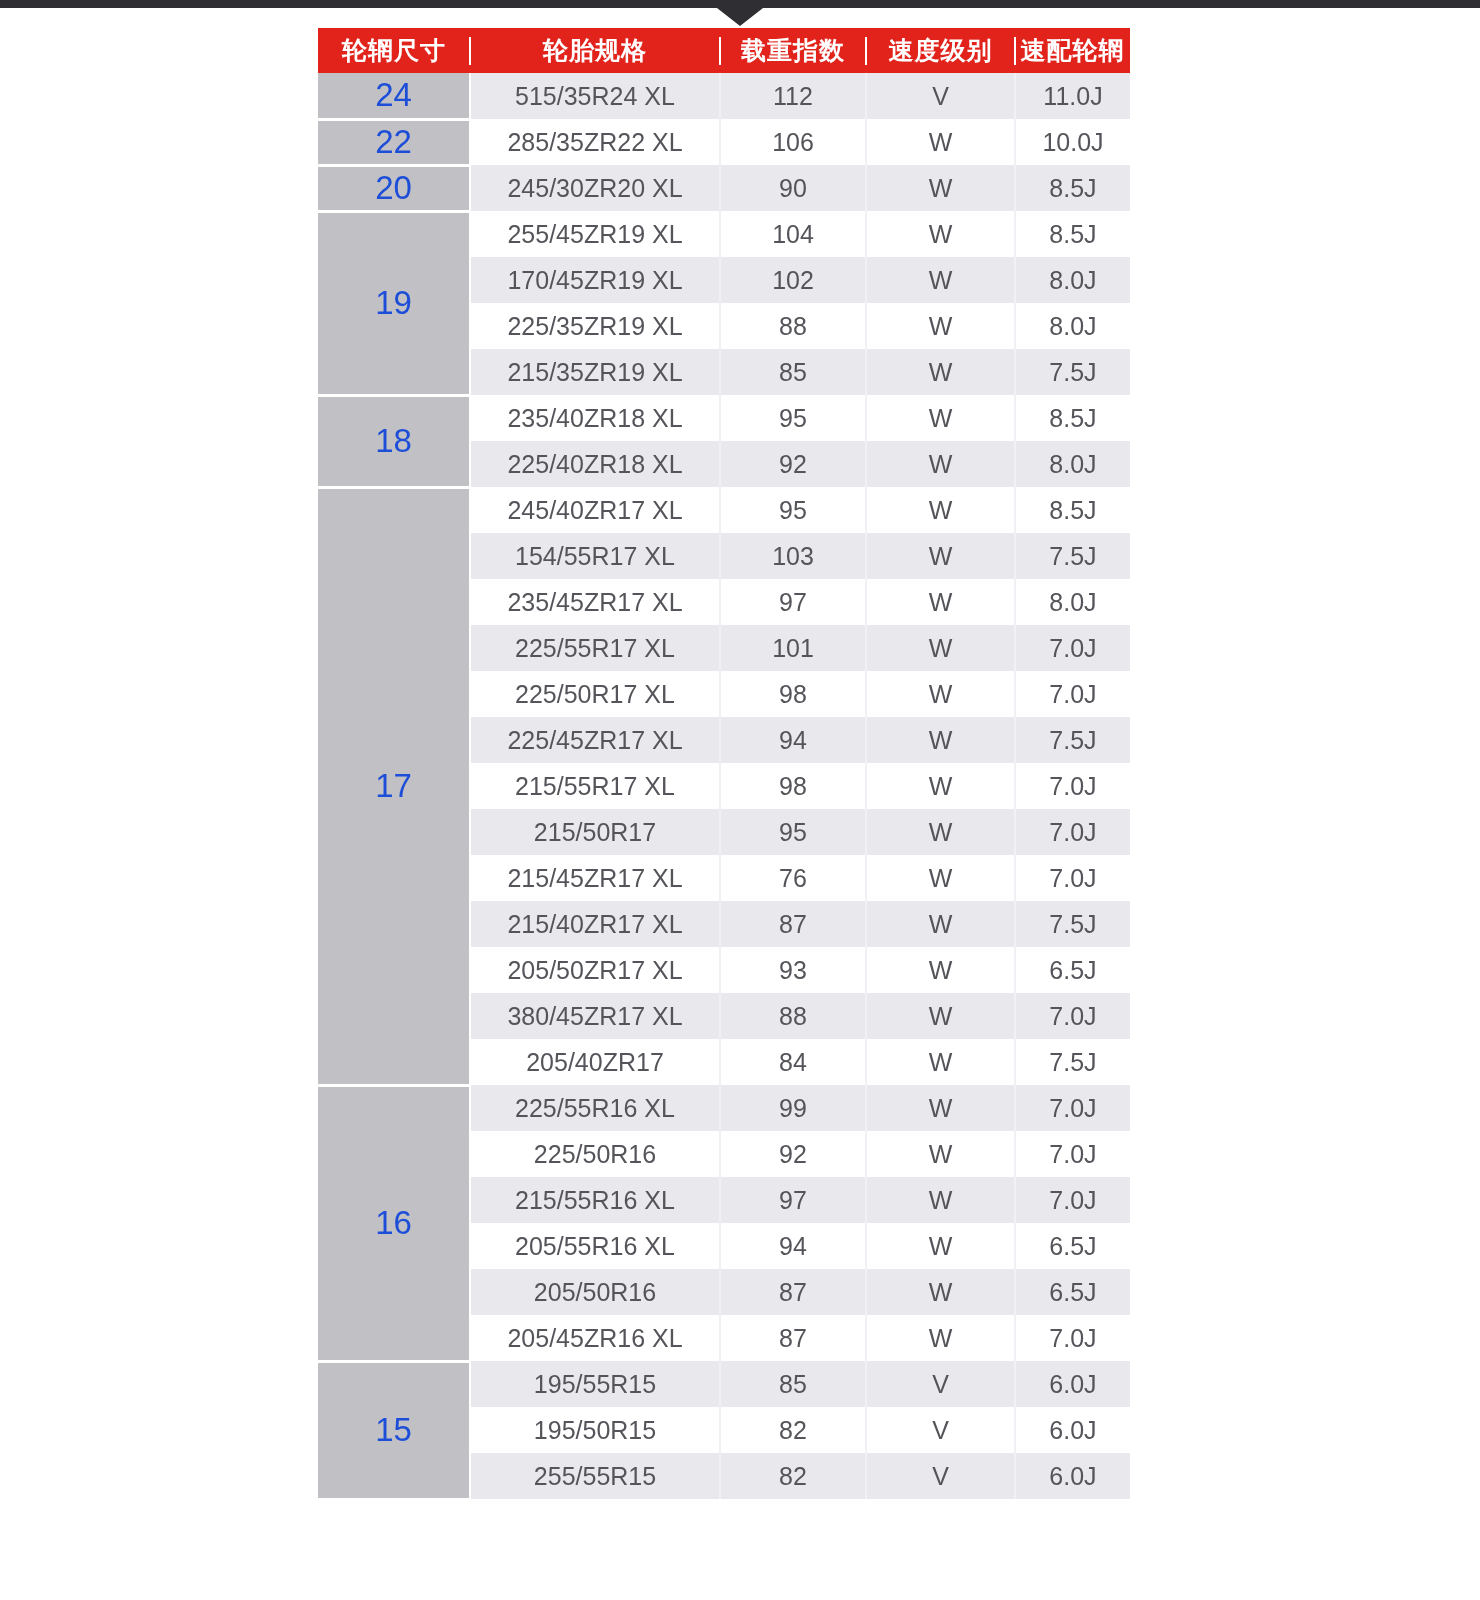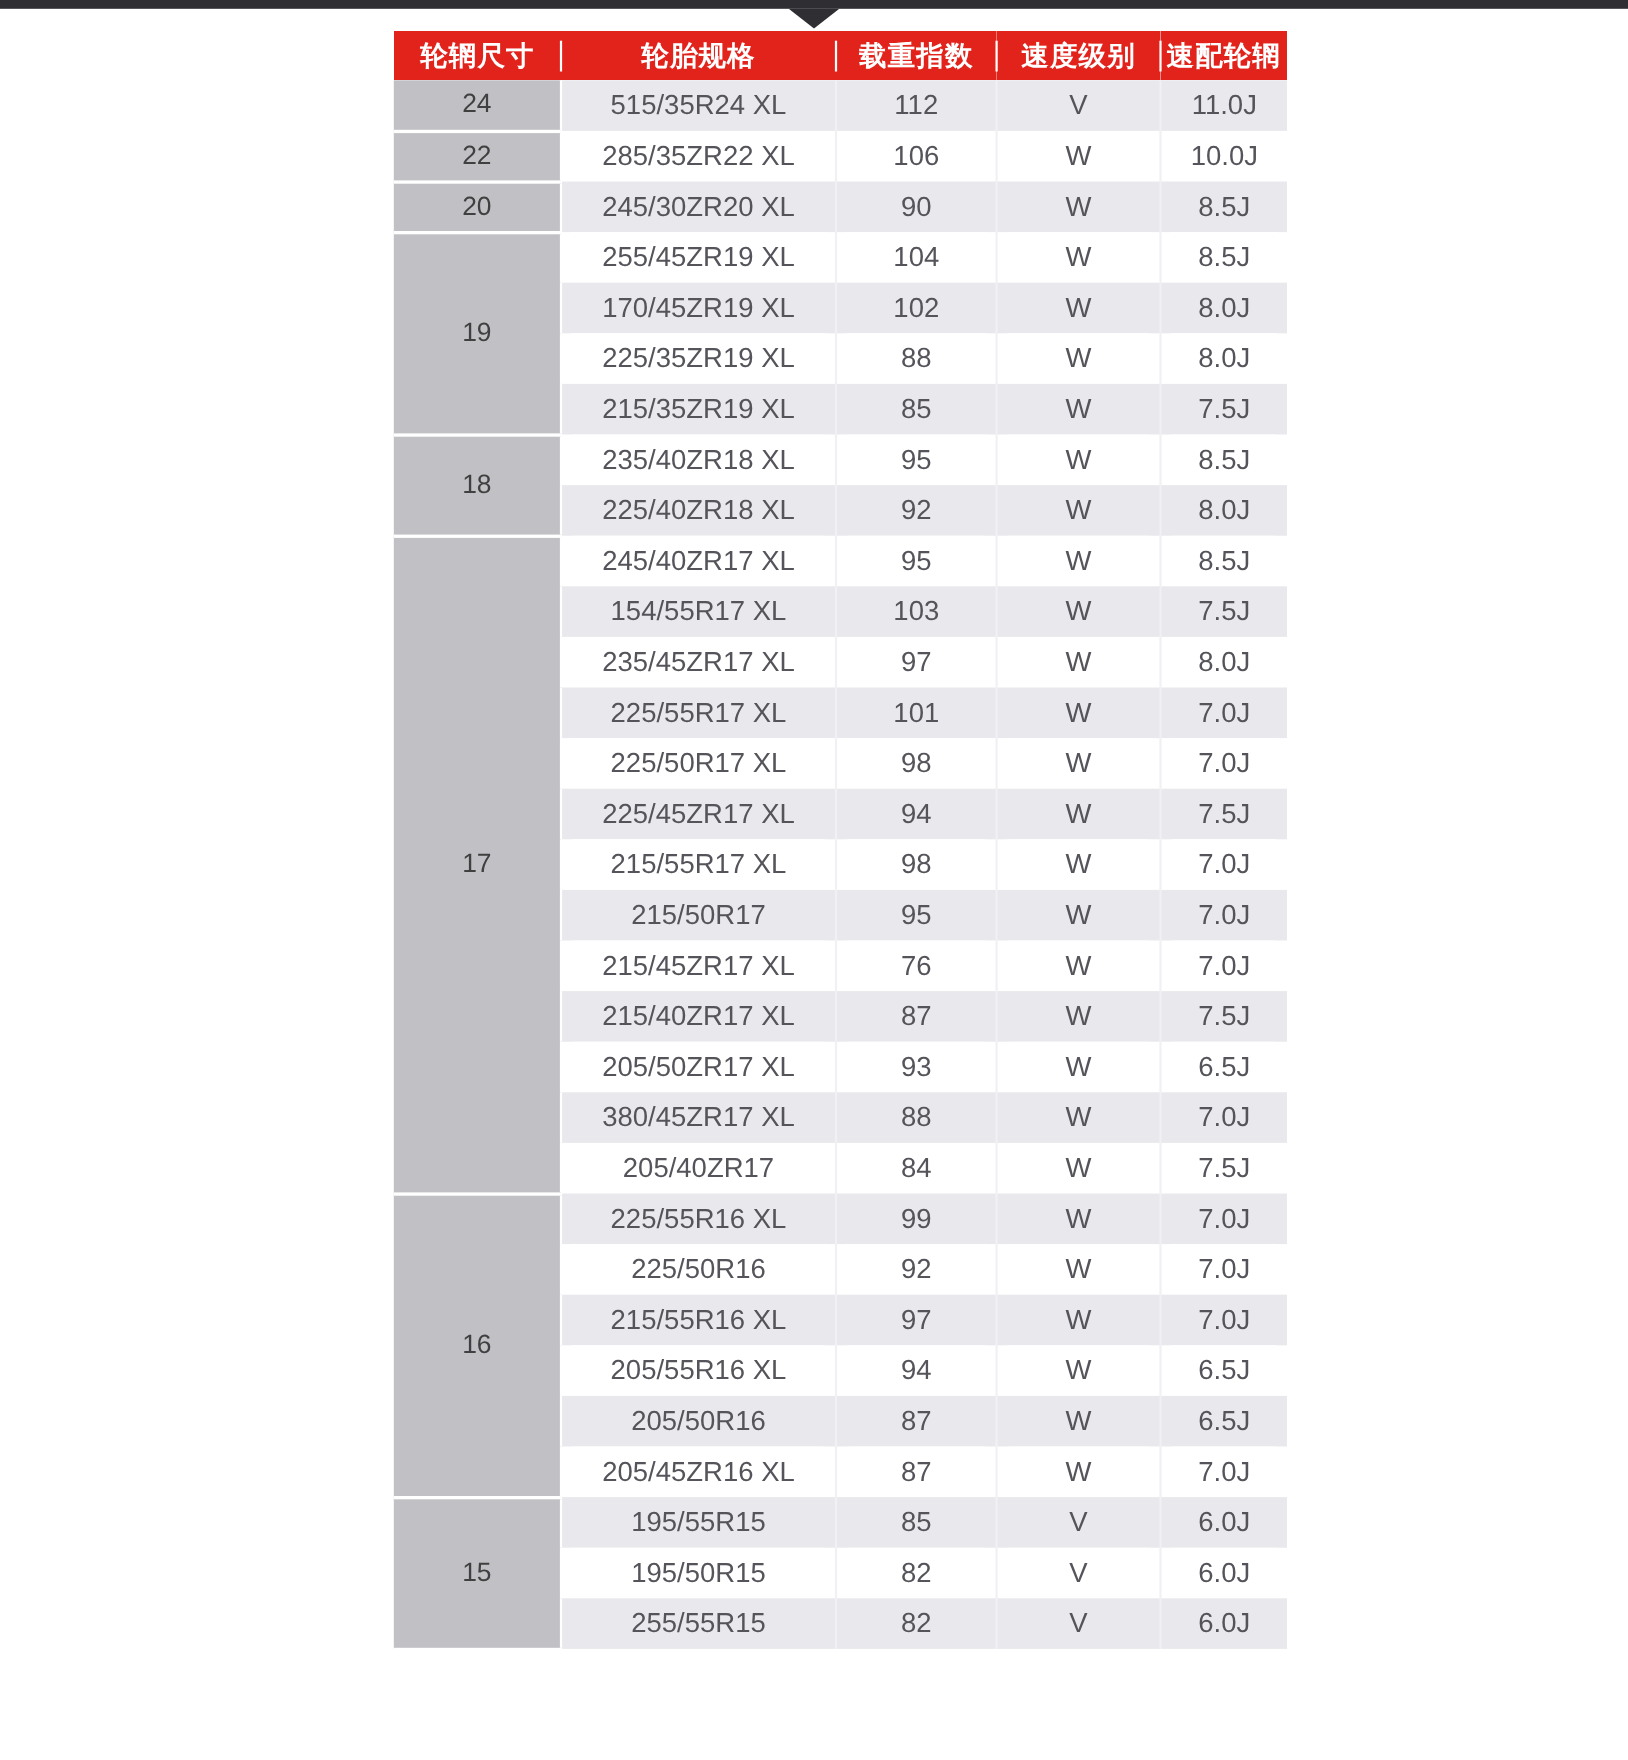--- a/index.html
+++ b/index.html
@@ -38,21 +38,20 @@
     font-size: 40px; font-weight: bold; color: #2f2e33;
     letter-spacing: 2px; line-height: 1;
   }
   .page-subtitle {
     font-size: 22px; color: #47464c; line-height: 1.2;
     padding-bottom: 3px; letter-spacing: 1px;
   }
   table.spec-table {
     border-collapse: collapse; table-layout: fixed;
     width: 812px;
-    margin-left: 40px;
   }
   col.c1 { width: 152px; }
   col.c2 { width: 250px; }
   col.c3 { width: 146px; }
   col.c4 { width: 149px; }
   col.c5 { width: 115px; }
   thead th {
     background: #e2231c; color: #ffffff;
     height: 45px; font-size: 25px; font-weight: bold;
     text-align: center; vertical-align: middle;
@@ -65,22 +64,22 @@
   }
   tbody td {
     height: 46px; text-align: center; vertical-align: middle;
     font-size: 25px; color: #55545a;
   }
   tbody tr.row-odd  td.data-cell { background: #e9e8ec; }
   tbody tr.row-even td.data-cell { background: #ffffff; border-radius: 12px; }
   tbody td.data-cell { border-left: 2px solid #f1f0f4; }
   tbody td.data-cell.first-data { border-left: 2px solid #ffffff; }
   td.group-cell {
-    background: #c1c0c5; color: #404040;
-    font-size: 24px; border-bottom: 3px solid #ffffff;
+    background: #c1c0c5; color: #1d4ed8;
+    font-size: 33px; border-bottom: 3px solid #ffffff;
   }
 </style>
 </head>
 <body>
 
 <div class="top-bar"></div>
 <div class="top-notch"></div>
 
 <div class="content">
 

